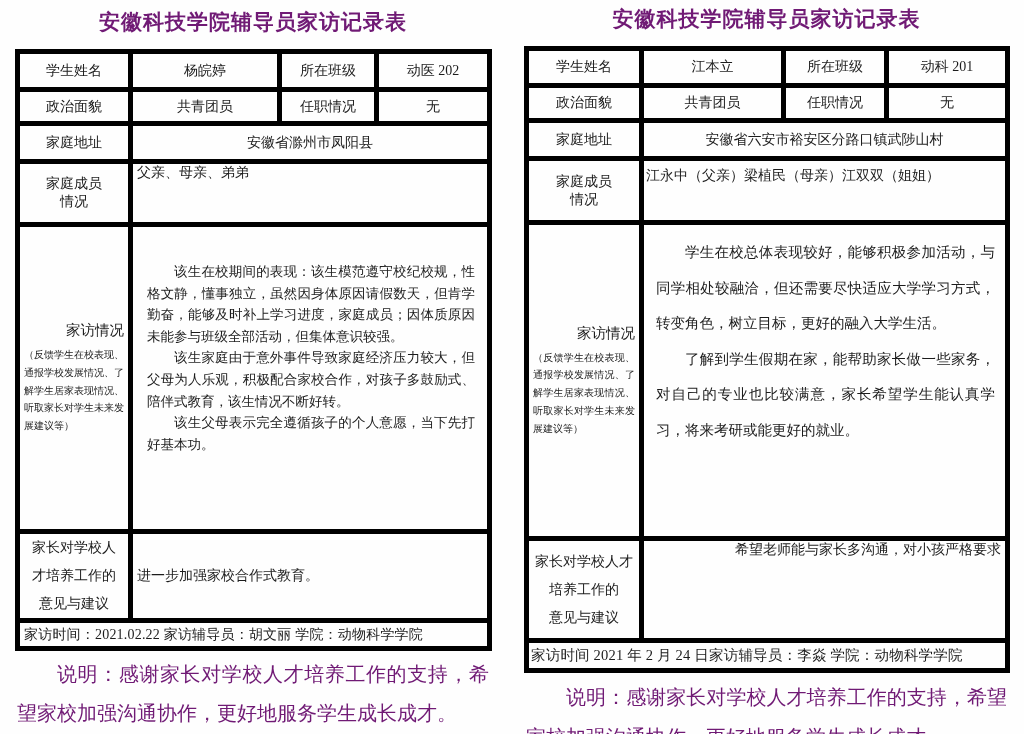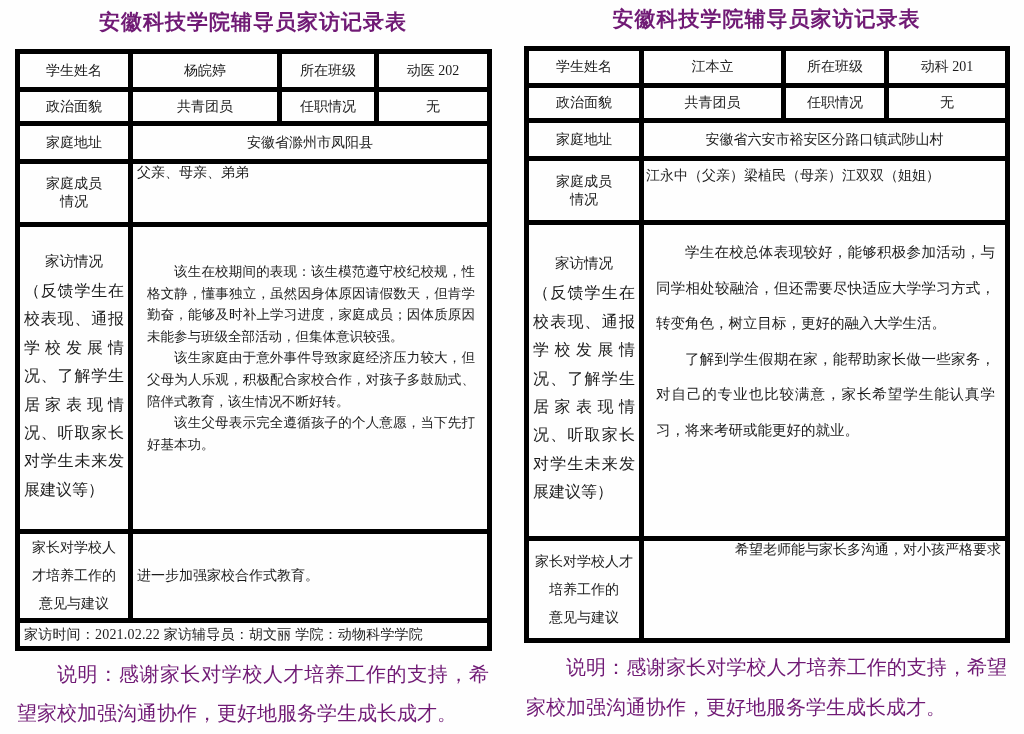--- a/index.html
+++ b/index.html
@@ -27,22 +27,22 @@
     padding:0 4px;
     overflow:hidden;
   }
   td.lbl{text-align:center;vertical-align:middle;}
   td.val{text-align:center;vertical-align:middle;}
   td.val-left{text-align:left;vertical-align:top;padding:8px 6px 0 6px;}
   .preline{white-space:pre-line;}
   
   td.visit-lbl{vertical-align:middle;padding:0 5px;}
   .visit-lbl-inner{display:flex;flex-direction:column;justify-content:center;height:100%;}
-  .visit-lbl-title{text-align:center;font-size:14.5px;margin-bottom:6px;}
-  .visit-lbl-note{text-align:left;font-size:16px;line-height:1.78;text-align:justify;}
+  .visit-lbl-title{text-align:right;font-size:14.5px;margin-bottom:6px;}
+  .visit-lbl-note{text-align:left;font-size:10px;line-height:1.78;text-align:justify;}
   
   td.visit-content{vertical-align:top;}
   .visit-content-left{padding:34px 8px 0 10px;}
   .visit-content-left p{margin:0;text-indent:2em;font-size:13.5px;line-height:1.6;text-align:justify;}
   .visit-content-right{padding:10px 6px 0 8px;}
   .visit-content-right p{margin:0;text-indent:2em;font-size:14.5px;line-height:2.45;text-align:justify;}
   
   td.sugg-lbl{text-align:center;vertical-align:middle;font-size:14.5px;line-height:2.0;}
   td.sugg-val-left{text-align:left;vertical-align:middle;padding-left:28px;font-size:13.5px;}
   td.sugg-val-right{text-align:right;vertical-align:top;padding:14px 6px 0 36px;font-size:14.5px;}
@@ -163,18 +163,21 @@
             <p>了解到学生假期在家，能帮助家长做一些家务，对自己的专业也比较满意，家长希望学生能认真学习，将来考研或能更好的就业。</p>
           </div>
         </td>
       </tr>
       <tr style="height:102px">
         <td class="sugg-lbl preline">家长对学校人才
 培养工作的
 意见与建议</td>
         <td class="sugg-val-right" colspan="3">希望老师能与家长多沟通，对小孩严格要求</td>
       </tr>
+      <tr style="height:30px">
+        <td class="footer-cell" colspan="4" style="font-size:14.5px;padding-left:2px;">家访时间 2021 年 2 月 24 日家访辅导员：李焱  学院：动物科学学院</td>
+      </tr>
     </tbody>
       </table>
     <p class="note note-right">说明：感谢家长对学校人才培养工作的支持，希望家校加强沟通协作，更好地服务学生成长成才。</p>
   </div>
 
 </div>
 
 </body></html>

